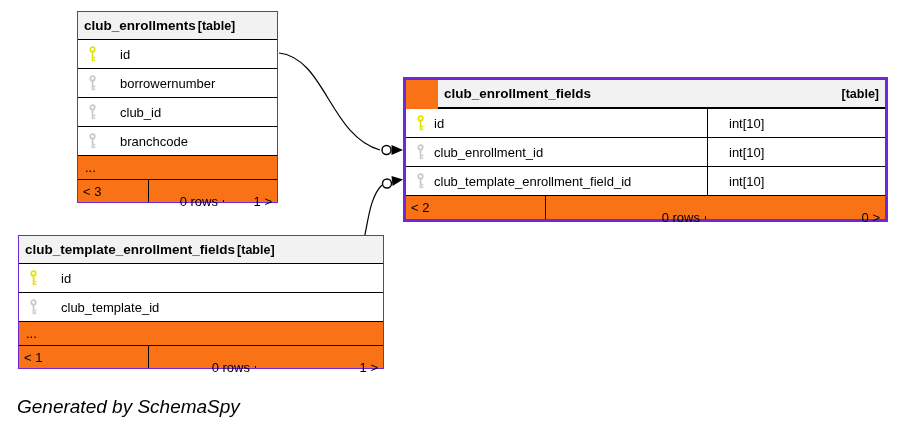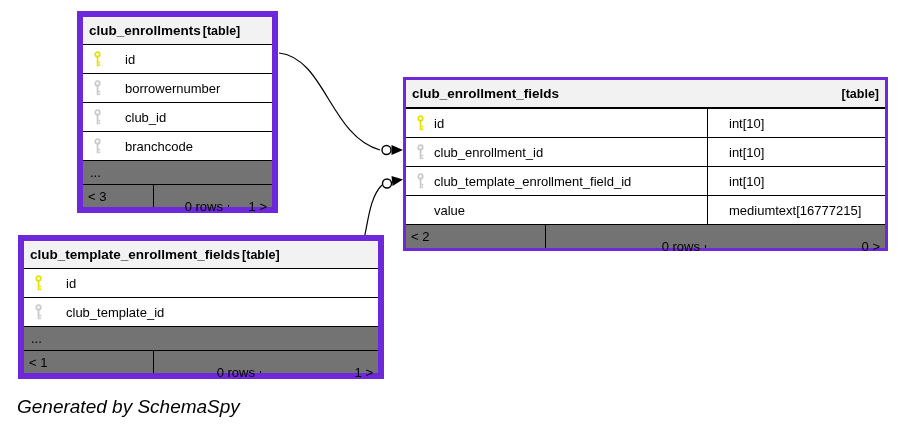--- a/index.html
+++ b/index.html
@@ -2,30 +2,30 @@
 <html><head>
 <meta charset="utf-8">
 <style>
   html,body { margin:0; padding:0; background:#ffffff; }
   #canvas {
     position:relative; width:905px; height:424px; background:#ffffff;
     font-family:"Liberation Sans", "DejaVu Sans", sans-serif; color:#000;
     overflow:hidden;
   }
   .table-box {
-    position:absolute; background:#737373; border:6px solid #6d28d9;
+    position:absolute; background:#f97316; border:1px solid #6d28d9;
     box-sizing:border-box; font-size:13px;
   }
   .table-box.focus { border-width:3px; }
   .tbl-header {
     display:flex; align-items:center; background:#f2f2f2;
     border-bottom:1px solid #000; height:27px; padding:0 6px;
     white-space:nowrap; overflow:hidden;
   }
-  .table-box.focus .tbl-header { border-bottom-width:2px; }
+  .table-box.focus .tbl-header { border-bottom-width:2px;margin-left:32px; }
   .tbl-header .tname { font-weight:bold; font-size:13.5px; }
   .tbl-header .tbadge { font-size:12.5px; margin-left:2px;font-weight:bold; }
   .tbl-header.spread { justify-content:space-between; }
   .tbl-header.spread .tbadge { margin-left:0; }
   .tbl-row {
     display:flex; align-items:center; height:28px;
     border-bottom:1px solid #000; background:#fff;
   }
   .key-cell { width:10px; margin-left:10px; display:flex; align-items:center; flex:none; }
   .key-icon { display:block; }
@@ -169,27 +169,20 @@
             <circle cx="5" cy="3.4" r="2.5" fill="none" stroke="currentColor" stroke-width="1.9"></circle>
             <rect x="4.1" y="5.8" width="1.9" height="10.8" fill="currentColor"></rect>
             <rect x="6" y="11.6" width="2.1" height="1.7" fill="currentColor"></rect>
             <rect x="6" y="14.6" width="2.1" height="1.7" fill="currentColor"></rect>
           </svg>
         </span>
         <span class="col-label">club_template_enrollment_field_id</span>
       </span>
       <span class="type-cell">int[10]</span>
     </div>
-    <div class="tbl-row">
-      <span class="name-cell">
-        <span class="key-cell"></span>
-        <span class="col-label">value</span>
-      </span>
-      <span class="type-cell">mediumtext[16777215]</span>
-    </div>
     <div class="tbl-footer">
       <span class="fcell left" style="width:140px;">&lt; 2</span>
       <span class="fcell right" style="width:160px;">0 rows</span>
       <span class="fcell right" style="flex:1;">0 &gt;</span>
     </div>
   </div>
 
   <div class="table-box" style="left:18px; top:235px; width:366px;">
     <div class="tbl-header">
       <span class="tname">club_template_enrollment_fields</span>

